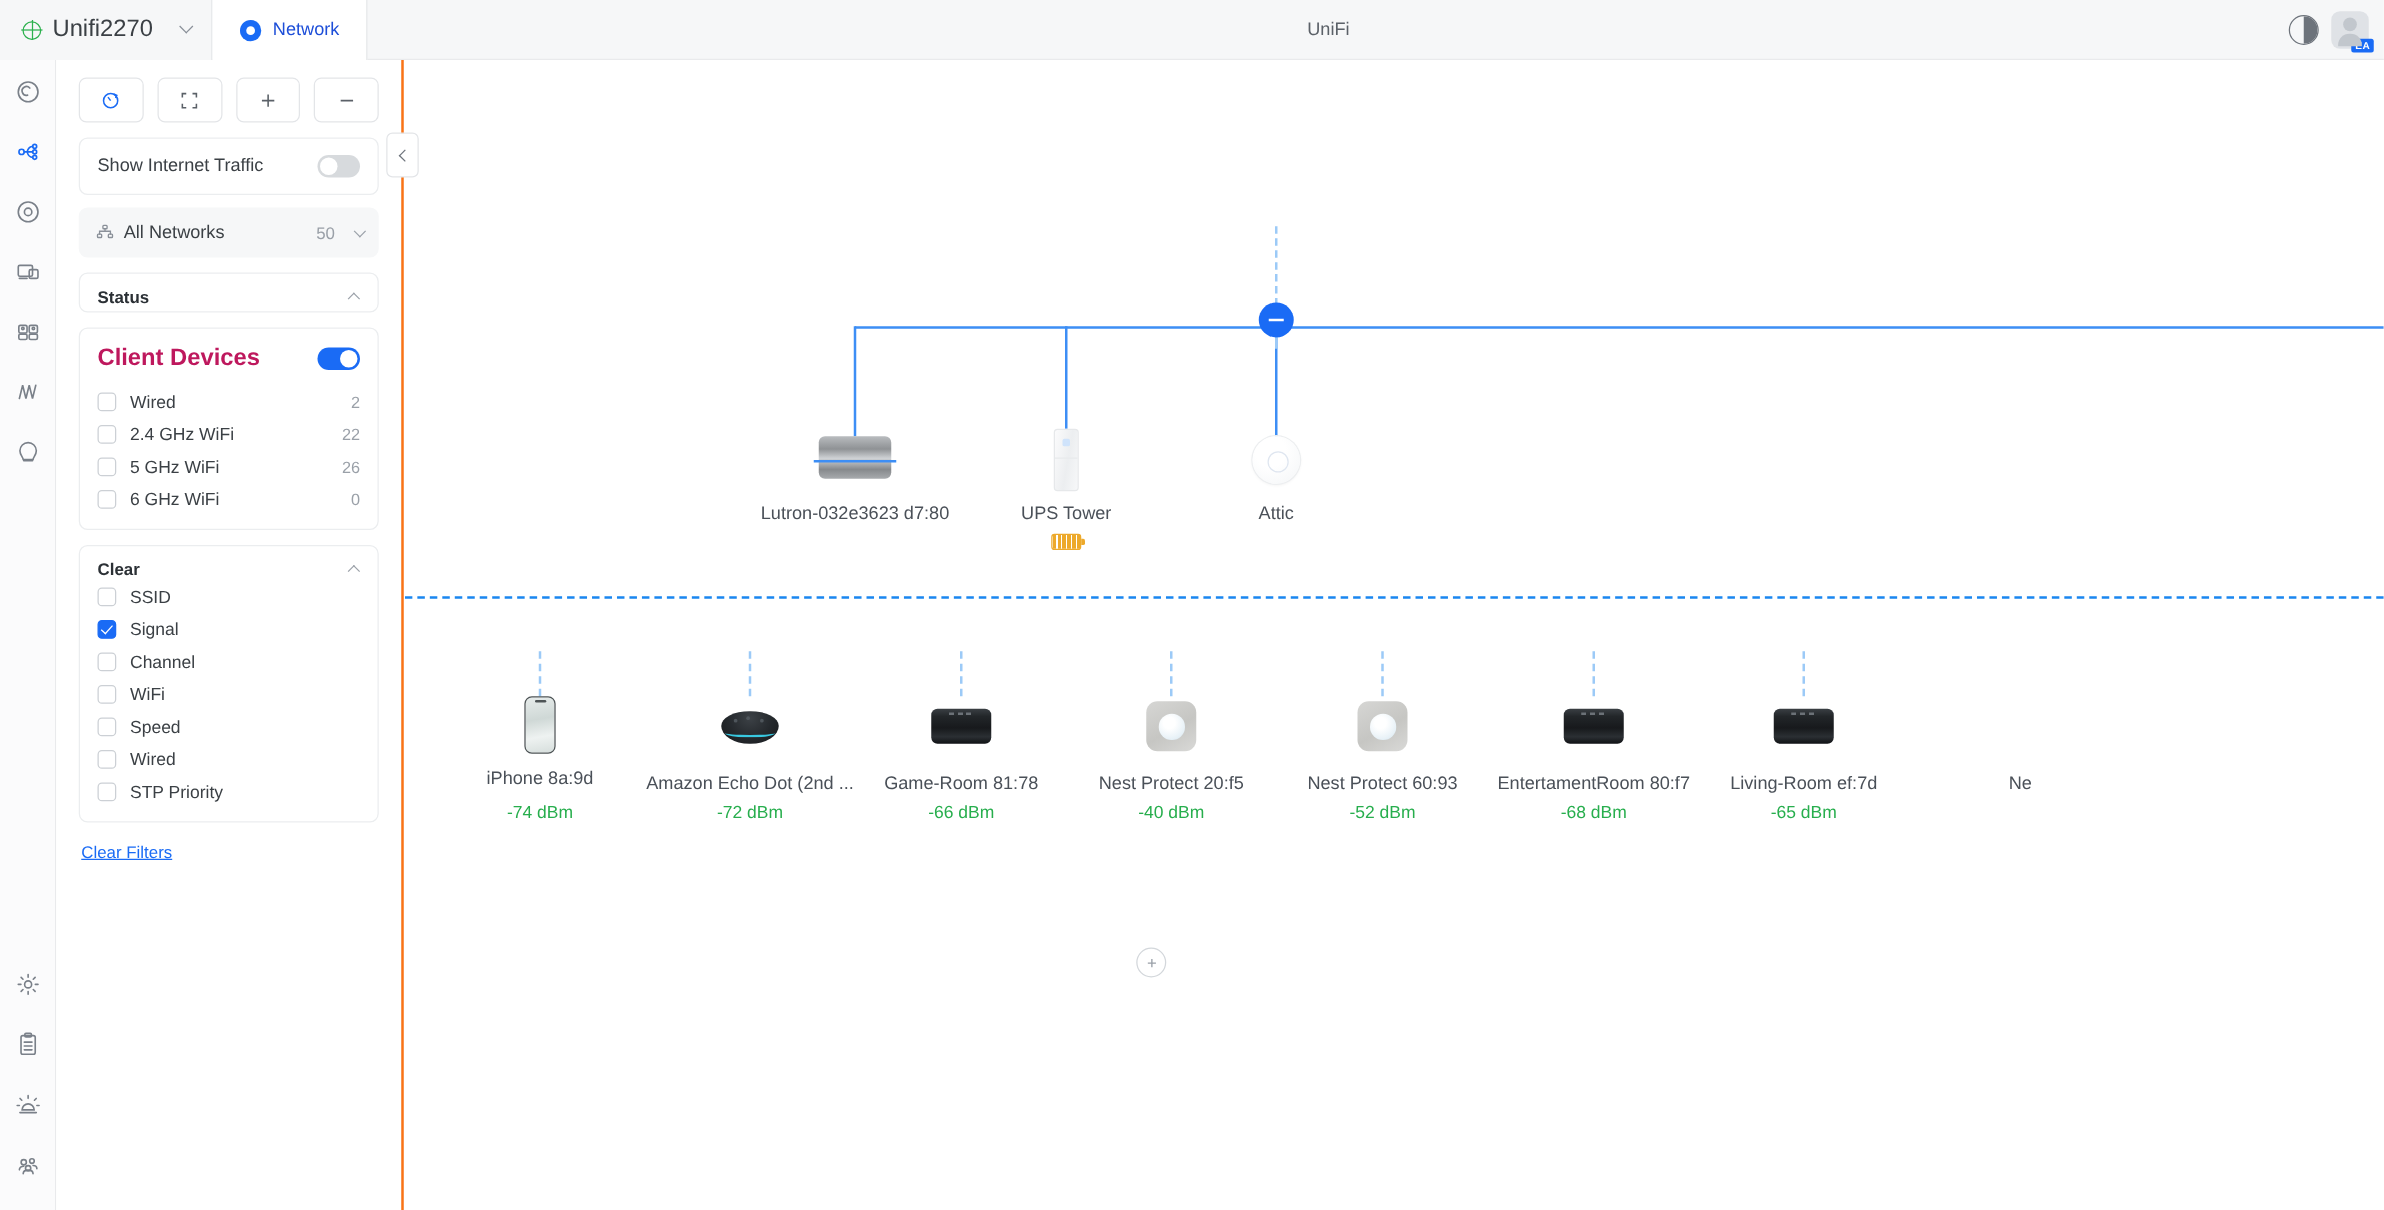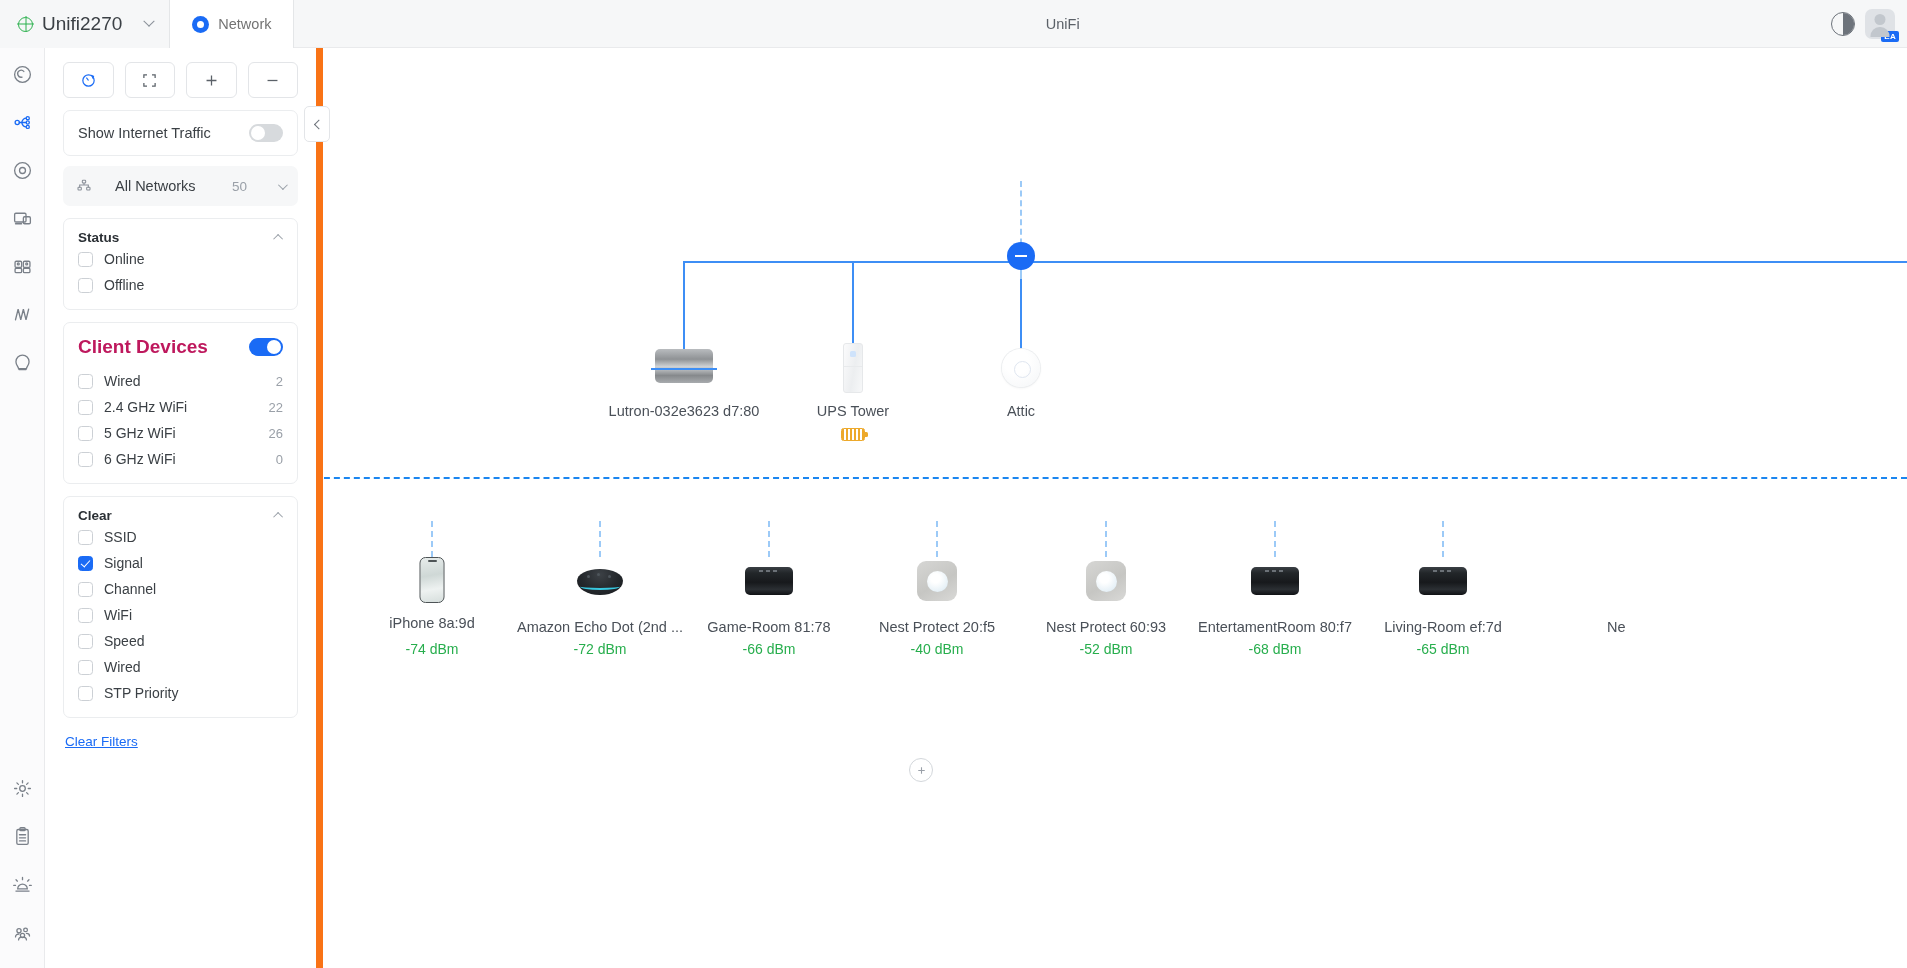--- a/index.html
+++ b/index.html
@@ -36,21 +36,21 @@
   .chev-sm {
     width: 8px; height: 8px; border-right: 1.5px solid #8a9099;
     border-bottom: 1.5px solid #8a9099; transform: rotate(45deg) translate(-2px,-2px);
     margin-left: 14px; flex: none;
   }
   .app-tab {
     display: flex; align-items: center; gap: 9px;
     padding: 0 22px; height: 48px; background: #ffffff;
     border-right: 1px solid #e4e6e8;
   }
-  .app-tab .label { font-size: 14.5px; color: #737373; }
+  .app-tab .label { font-size: 14.5px; color: #1d4ed8; }
   .ring-icon {
     width: 17px; height: 17px; border-radius: 50%;
     background: #1a6bf5; position: relative; flex: none;
   }
   .ring-icon::after {
     content: ""; position: absolute; inset: 5px; border-radius: 50%; background: #fff;
   }
   .topbar-title {
     flex: 1; display: flex; align-items: center; justify-content: center;
     font-size: 14.5px; color: #5b6168;
@@ -90,21 +90,21 @@
   }
   .rail-group { position: absolute; left: 0; width: 45px; }
   .rail-item {
     width: 45px; height: 48px; display: flex; align-items: center; justify-content: center;
     color: #7a8089;
   }
   .rail-item.active { color: #1a6bf5; }
   
   .panel {
     position: absolute; top: 48px; left: 45px; width: 278px; height: 920px;
-    background: #ffffff; border-right: 7px solid #f97316;
+    background: #ffffff; border-right: 2px solid #f97316;
     padding: 14px 18px 0 18px;
   }
   .toolbar { display: flex; gap: 11px; align-items: center; }
   .tb-btn {
     width: 52px; height: 36px; border: 1px solid #e3e5e8; border-radius: 6px;
     background: #fff; display: flex; align-items: center; justify-content: center;
     color: #5b6168;
   }
   .tb-btn.accent { color: #1a6bf5; }
   .panel-collapse {
@@ -129,21 +129,21 @@
     width: 34px; height: 18px; border-radius: 10px; background: #d7dadd;
     position: relative; flex: none;
   }
   .switch.on { background: #1a6bf5; }
   .switch::after {
     content: ""; position: absolute; top: 2px; left: 2px; width: 14px; height: 14px;
     border-radius: 50%; background: #fff;
   }
   .switch.on::after { left: auto; right: 2px; }
   .seg {
-    display: flex; align-items: center; gap: 23px;
+    display: flex; align-items: center; gap: 7px;
     background: #f6f7f8; border-radius: 7px; height: 40px; padding: 0 13px;
     margin-top: 10px;
   }
   .seg .name { flex: 1; font-size: 14.5px; color: #3b4045; }
   .seg .count { font-size: 13.5px; color: #9aa0a8; margin-right: 8px; }
   .chev-dn {
     width: 7px; height: 7px; border-right: 1.5px solid #9aa0a8;
     border-bottom: 1.5px solid #9aa0a8; transform: rotate(45deg) translateY(-2px);
     flex: none;
   }
@@ -439,30 +439,20 @@
         <span class="count">50</span>
         <span class="chev-dn"></span>
       </div>
     </div>
 
   <div class="card">
     <div class="sec-head">
       <span class="title">Status</span>
       <span class="chev-up"></span>
     </div>
-    <div id="status-items" class="pad-b">
-        <div class="chk-row">
-          <span class="chk"></span>
-          <span class="lbl">Online</span>
-        </div>
-        <div class="chk-row">
-          <span class="chk"></span>
-          <span class="lbl">Offline</span>
-        </div>
-      </div>
   </div>
 
   <div class="card">
     <div class="row-toggle">
       <span class="title" style="font-size:19px;font-weight:bold;color:#be185d;">Client Devices</span>
       <span class="switch on"></span>
     </div>
     <div id="client-items" class="pad-b">
         <div class="chk-row">
           <span class="chk"></span>

